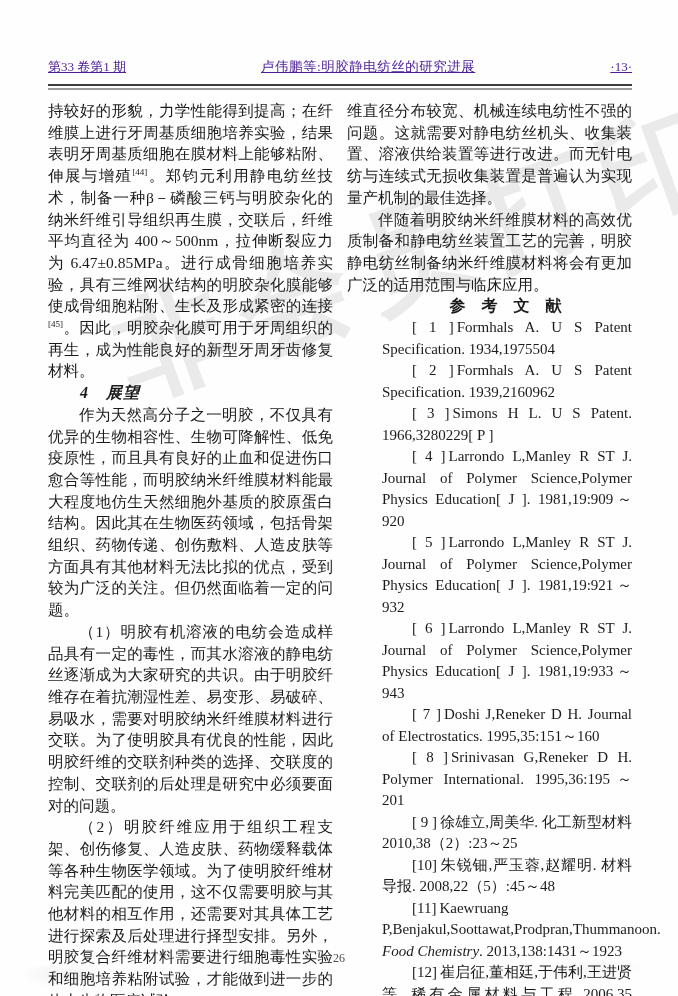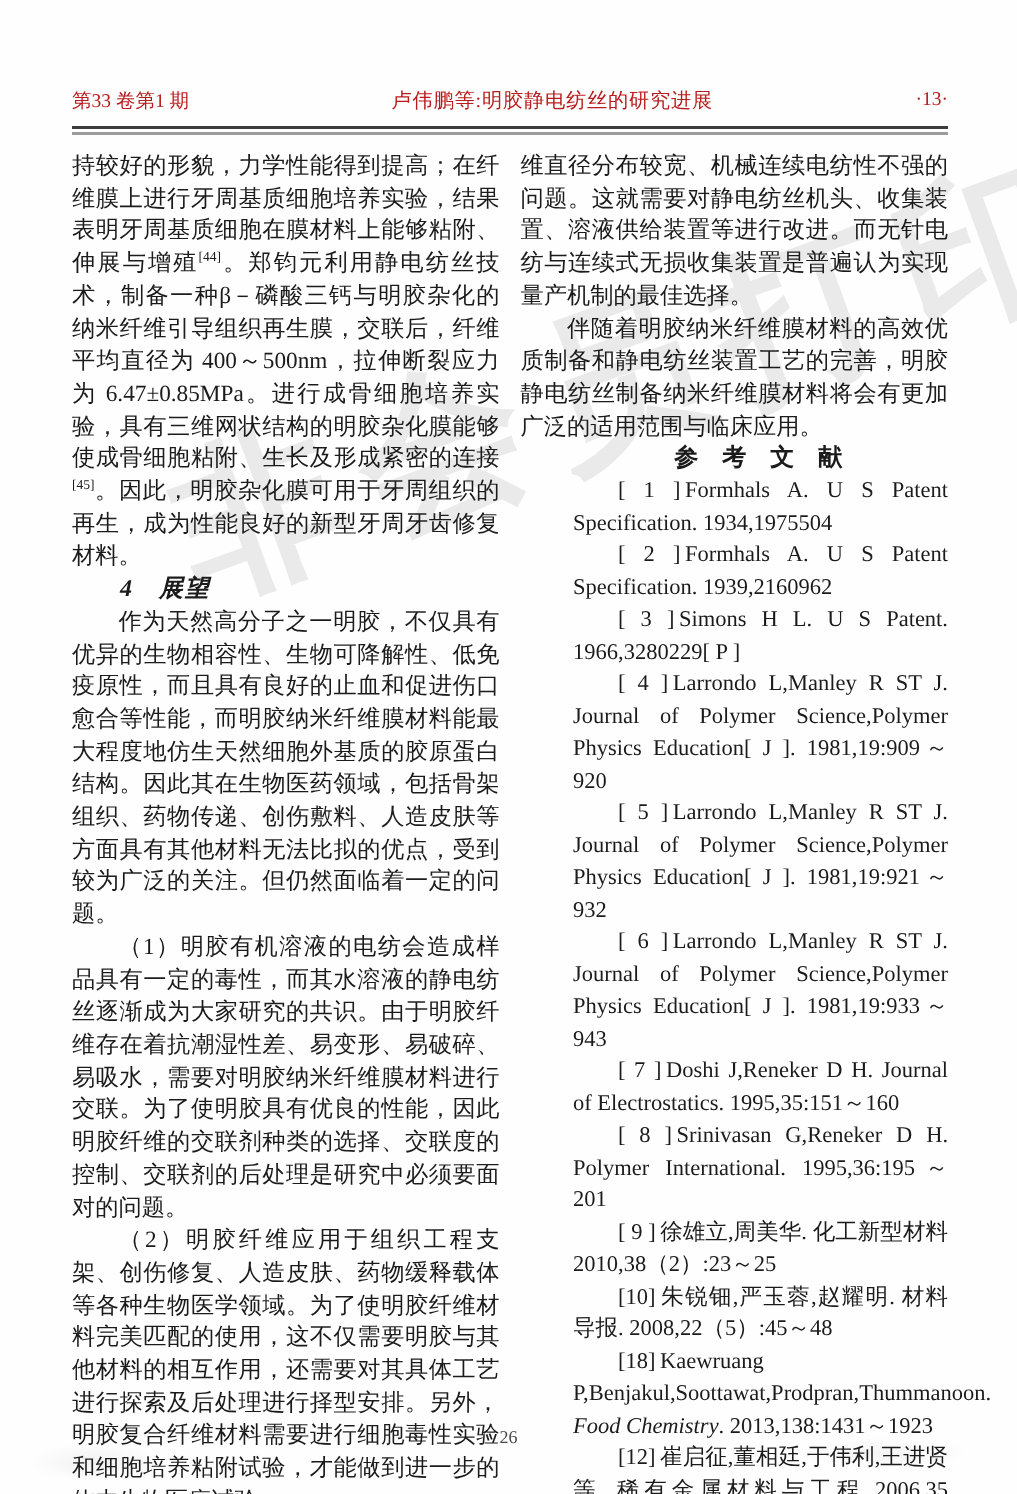--- a/index.html
+++ b/index.html
@@ -5,22 +5,22 @@
   html,body { margin:0; padding:0; background:#e9e9e9; }
   .page {
     position:relative; width:678px; height:996px; margin:0 auto;
     background:#fefefe; overflow:hidden;
     font-family:"Liberation Serif","DejaVu Serif",serif;
     color:#1b1b1b;
   }
   
   .header {
     position:absolute; top:58px; left:48px; width:584px;
-    display:flex; justify-content:space-between; align-items:flex-start;
-    font-size:13px; color:#b91c1c;
+    display:flex; justify-content:space-between; align-items:center;
+    font-size:13px; color:#4c1d95;text-decoration:underline;
   }
   .header .h-center { font-size:13.5px; letter-spacing:0.5px; }
   .rules { position:absolute; top:84px; left:48px; width:584px; }
   .rule1 { height:1.5px; background:#3c3c3c; }
   .rule2 { height:2.5px; background:#9c9c9c; margin-top:2px; }
 
   
   .watermark {
     position:absolute; left:95px; top:290px; z-index:0;
     font-size:112px; font-weight:bold; letter-spacing:16px; white-space:nowrap;
@@ -112,21 +112,21 @@
         <p class="ref"><span class="label">[ 1 ]</span><span>Formhals A. U S Patent Specification. 1934,1975504</span></p>
         <p class="ref"><span class="label">[ 2 ]</span><span>Formhals A. U S Patent Specification. 1939,2160962</span></p>
         <p class="ref"><span class="label">[ 3 ]</span><span>Simons H L. U S Patent. 1966,3280229[ P ]</span></p>
         <p class="ref"><span class="label">[ 4 ]</span><span>Larrondo L,Manley R ST J. Journal of Polymer Science,Polymer Physics Education[ J ]. 1981,19:909～920</span></p>
         <p class="ref"><span class="label">[ 5 ]</span><span>Larrondo L,Manley R ST J. Journal of Polymer Science,Polymer Physics Education[ J ]. 1981,19:921～932</span></p>
         <p class="ref"><span class="label">[ 6 ]</span><span>Larrondo L,Manley R ST J. Journal of Polymer Science,Polymer Physics Education[ J ]. 1981,19:933～943</span></p>
         <p class="ref"><span class="label">[ 7 ]</span><span>Doshi J,Reneker D H. Journal of Electrostatics. 1995,35:151～160</span></p>
         <p class="ref"><span class="label">[ 8 ]</span><span>Srinivasan G,Reneker D H. Polymer International. 1995,36:195～201</span></p>
         <p class="ref"><span class="label">[ 9 ]</span><span>徐雄立,周美华. 化工新型材料 2010,38（2）:23～25</span></p>
         <p class="ref"><span class="label">[10]</span><span>朱锐钿,严玉蓉,赵耀明. 材料导报. 2008,22（5）:45～48</span></p>
-        <p class="ref"><span class="label">[18]</span><span>Kaewruang P,Benjakul,Soottawat,Prodpran,Thummanoon. </span><span class="ital">Food Chemistry</span><span>. 2013,138:1431～1923</span></p>
+        <p class="ref"><span class="label">[11]</span><span>Kaewruang P,Benjakul,Soottawat,Prodpran,Thummanoon. </span><span class="ital">Food Chemistry</span><span>. 2013,138:1431～1923</span></p>
         <p class="ref"><span class="label">[12]</span><span>崔启征,董相廷,于伟利,王进贤等. 稀有金属材料与工程 2006,35（7）:1167～1171</span></p>
       </div>
     </div>
 
   </div>
 
   <div class="footer">
     <span>26</span>
   </div>
 

